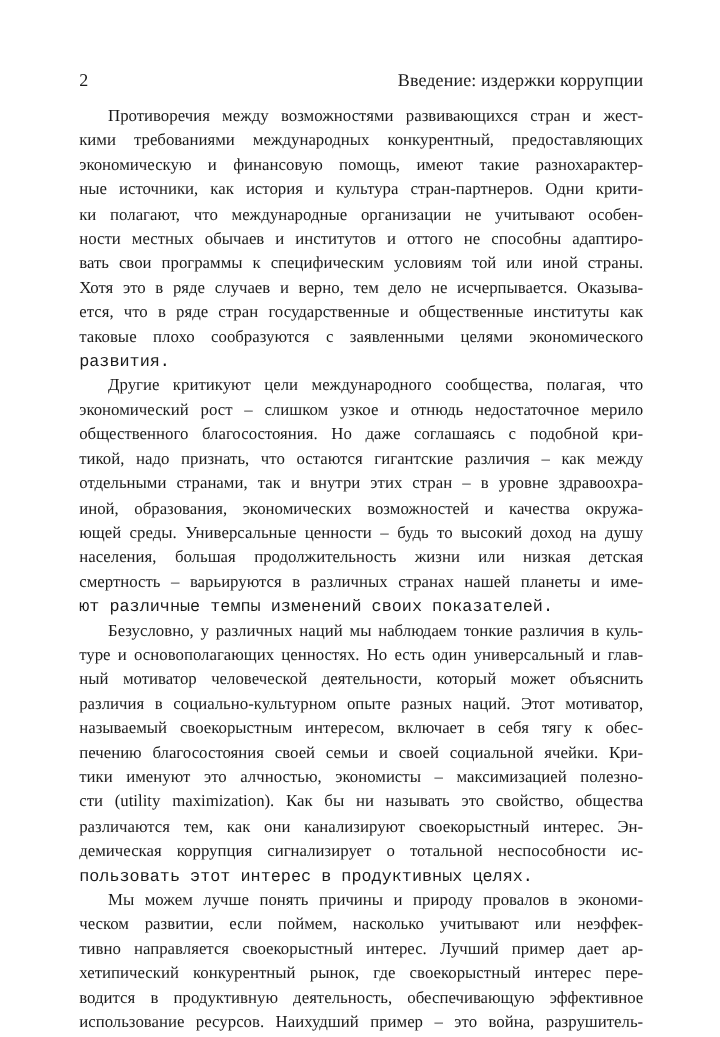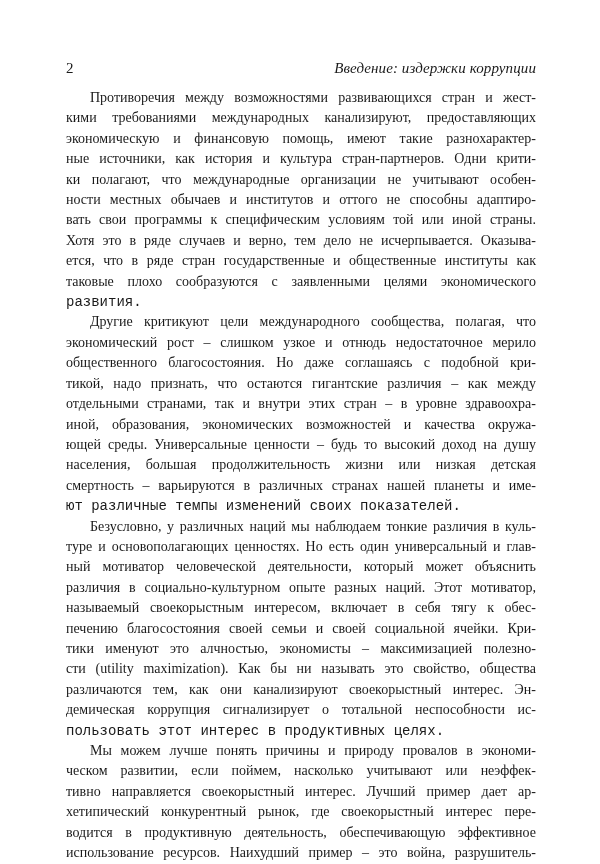--- a/index.html
+++ b/index.html
@@ -7,42 +7,42 @@
   .page {
     position: absolute; left: 66px; top: 58px; width: 470px;
     font-family: "Liberation Serif", "DejaVu Serif", serif;
     color: #1a1a1a;
   }
   .running-head {
     display: flex; justify-content: space-between; align-items: baseline;
     font-size: 15px; line-height: 20px; height: 24px; margin-bottom: 6px;
   }
   .page-number { font-style: normal; }
-  .chapter-title { font-style: italic; letter-spacing: 0.1px; }
+  .chapter-title { letter-spacing: 0.1px; }
   .para {
     font-size: 14px; line-height: 20.4px; margin: 0;
     text-align: justify; text-align-last: left;
   }
   .para .line { display: block; text-align: justify; text-align-last: justify; white-space: nowrap; }
   .para .line.last { text-align-last: left; font-family: Liberation Mono, monospace; }
   .para .line.indent { text-indent: 24px; }
 </style>
 </head>
 <body>
 
 <div class="page">
   <div class="running-head">
     <span class="page-number">2</span>
     <span class="chapter-title">Введение: издержки коррупции</span>
   </div>
 
   <div class="body-text">
     <p class="para">
         <span class="line indent">Противоречия между возможностями развивающихся стран и жест-</span>
-        <span class="line">кими требованиями международных канализируют, предоставляющих</span>
+        <span class="line">кими требованиями международных конкурентный, предоставляющих</span>
         <span class="line">экономическую и финансовую помощь, имеют такие разнохарактер-</span>
         <span class="line">ные источники, как история и культура стран-партнеров. Одни крити-</span>
         <span class="line">ки полагают, что международные организации не учитывают особен-</span>
         <span class="line">ности местных обычаев и институтов и оттого не способны адаптиро-</span>
         <span class="line">вать свои программы к специфическим условиям той или иной страны.</span>
         <span class="line">Хотя это в ряде случаев и верно, тем дело не исчерпывается. Оказыва-</span>
         <span class="line">ется, что в ряде стран государственные и общественные институты как</span>
         <span class="line">таковые плохо сообразуются с заявленными целями экономического</span>
         <span class="line last">развития.</span>
       </p>

